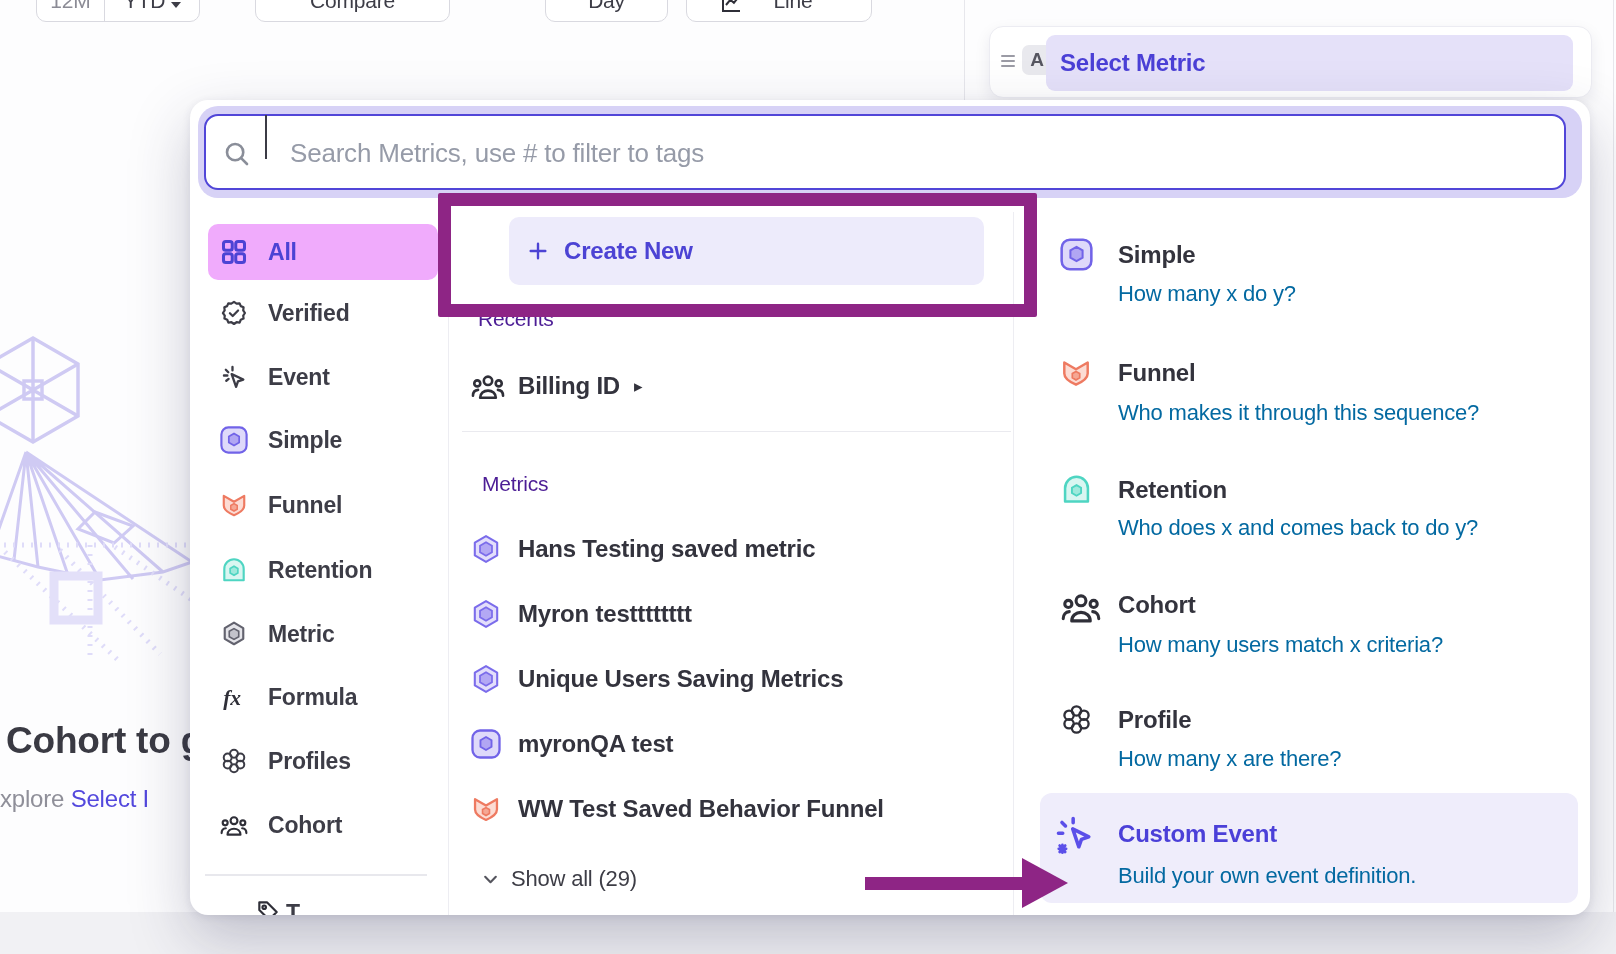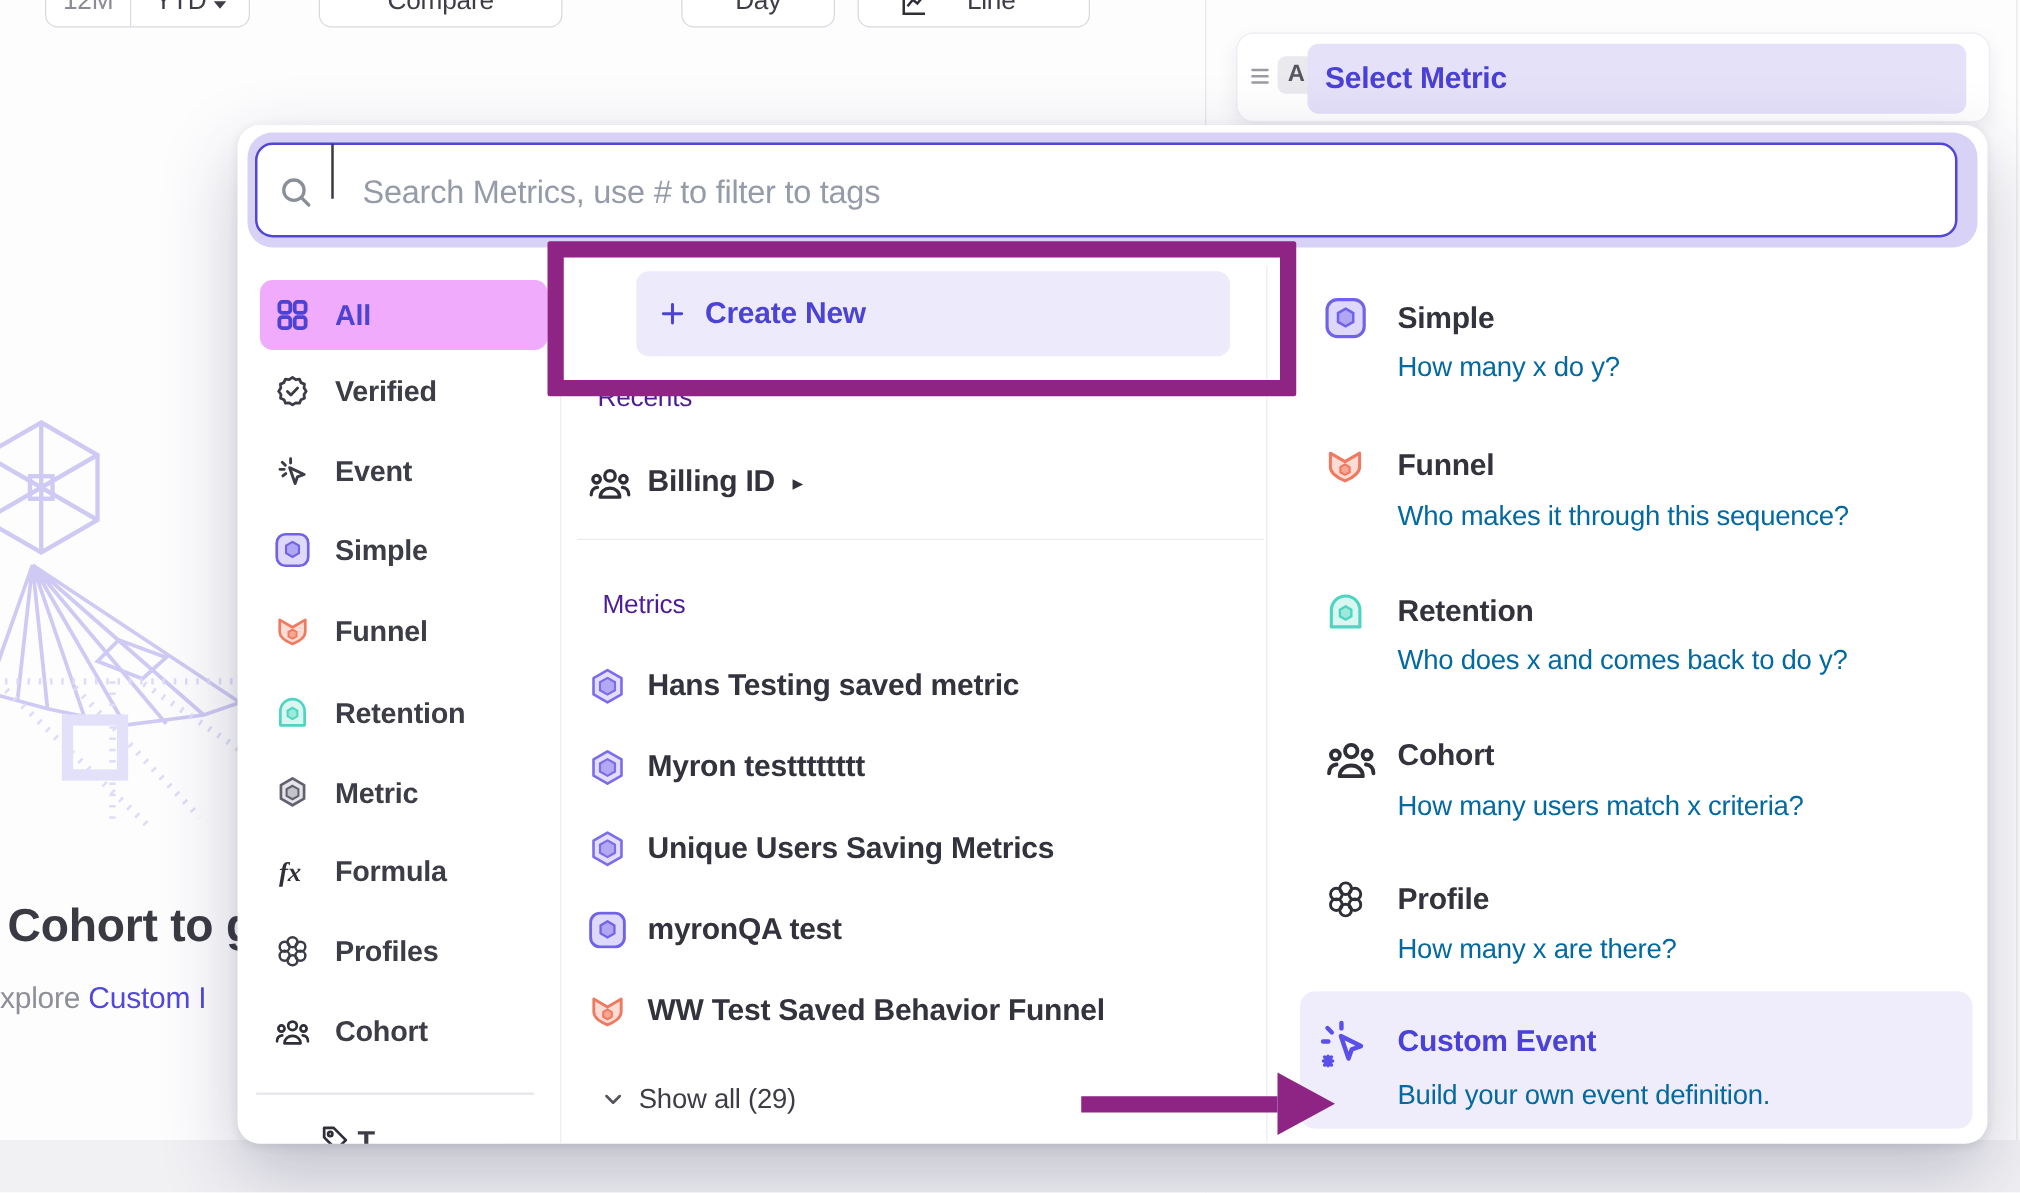--- a/index.html
+++ b/index.html
@@ -128,21 +128,21 @@
     <path d="M-5 213 H195"></path>
     <path d="M90 213 V330"></path>
     <path d="M5 220 L120 330"></path>
     <path d="M60 218 L160 322"></path>
     <path d="M115 215 L195 270"></path>
   </g>
   <rect x="54" y="244" width="44" height="44" stroke="#e3e0f9" stroke-width="9"></rect>
 </svg>
 <div class="headline">Cohort to ge</div>
 <div class="subtext">
-  <span class="gray">xplore </span><span class="link">Custom I</span>
+  <span class="gray">xplore </span><span class="link">Select I</span>
 </div>
 
 <div class="metric-panel">
   <div class="drag-handle">
       <i></i>
       <i></i>
       <i></i>
     </div>
   <div class="a-badge">A</div>
   <div class="metric-pill">

